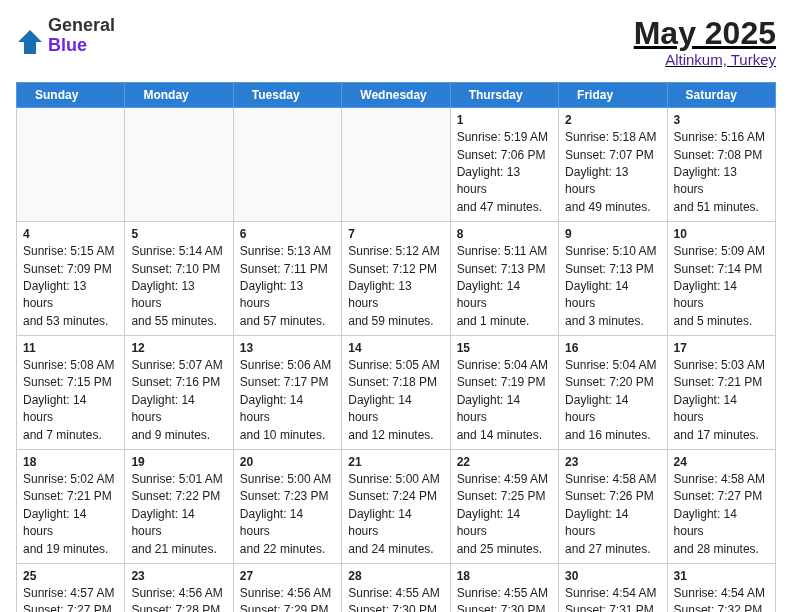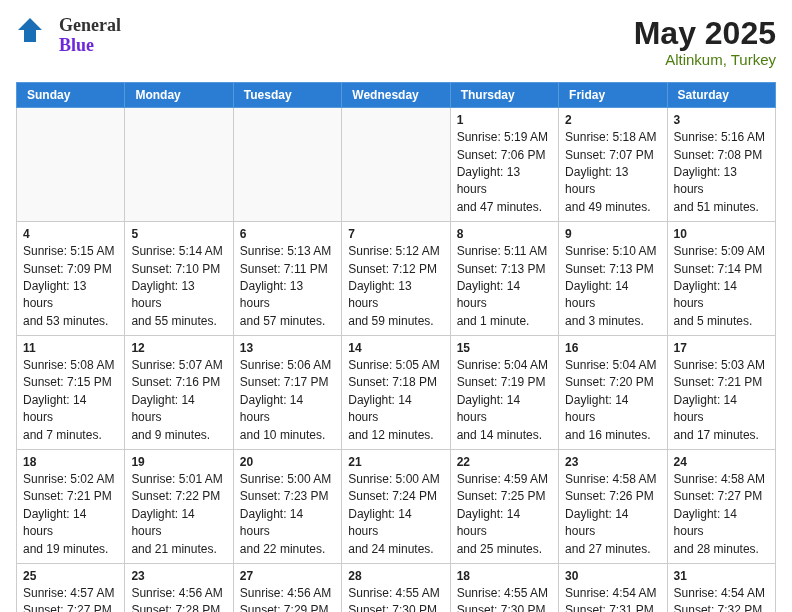--- a/index.html
+++ b/index.html
@@ -11,59 +11,59 @@
       padding: 16px;
     }
     .header {
       display: flex;
       justify-content: space-between;
       align-items: flex-start;
       margin-bottom: 14px;
     }
     .logo {
       display: flex;
-      align-items: flex-start;
-      gap: 15px;
-      font-family: Liberation Serif, serif;
+      align-items: flex-end;
+      gap: 4px;
     }
     .logo-text {
       font-size: 18px;
       font-weight: bold;
       line-height: 1.1;
     }
     .logo-general { color: #333; }
     .logo-blue { color: #6d28d9; margin-top: 14px; }
     .logo-icon {
       width: 28px;
       height: 28px;
     }
     .title-block {
       text-align: right;
+      text-decoration: underline;
     }
     .calendar-title {
       font-size: 32px;
       font-weight: bold;
       color: #222;
       line-height: 1.1;
     }
     .calendar-subtitle {
       font-size: 15px;
-      color: #4d7c0f;
+      color: #4c1d95;
     }
     .calendar {
       width: 100%;
       border-collapse: collapse;
       border: 1px solid #ccc;
     }
     .calendar th {
       background: #2b7cd3;
       color: #fff;
       font-size: 12px;
       font-weight: bold;
-      padding: 5px 10px;
+      padding: 5px 18px;
       text-align: left;
       border: 1px solid #5599dd;
     }
     .calendar td {
       border: 1px solid #ccc;
       vertical-align: top;
       padding: 5px 6px;
       width: calc(100% / 7);
       font-size: 10.5px;
       color: #222;

